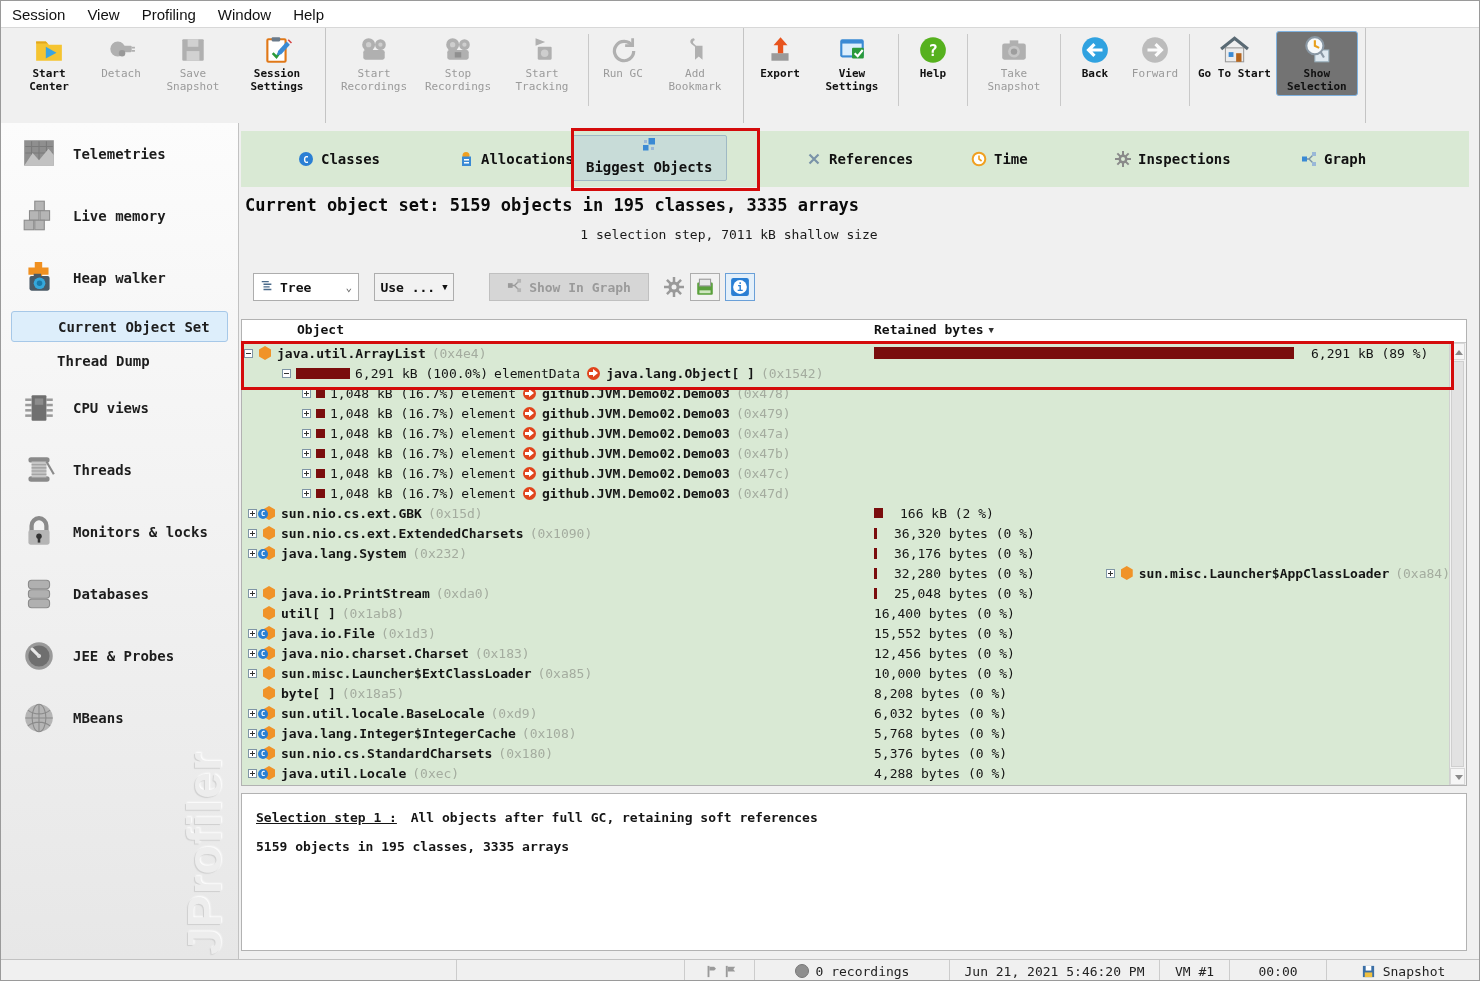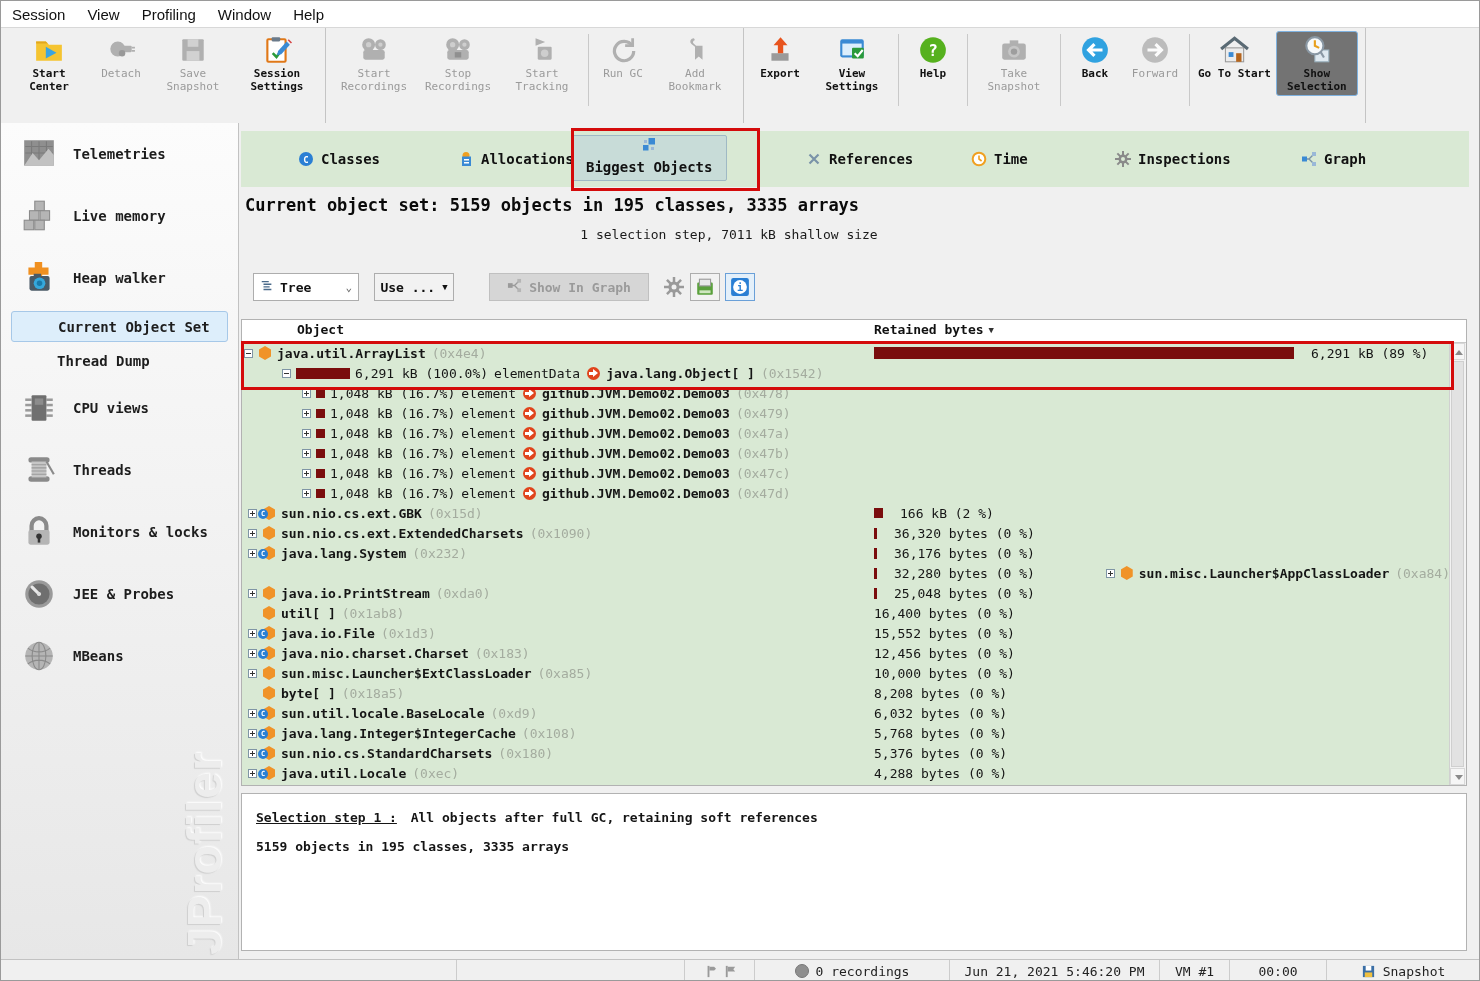--- a/index.html
+++ b/index.html
@@ -343,20 +343,28 @@
       <div class="side-item">
          <span class="side-icon"><svg viewBox="0 0 34 34">
             <path d="M10 16v-5a7 7 0 0 1 14 0v5" fill="none" stroke="#8a8a8a" stroke-width="4"></path>
             <rect x="7" y="15" width="20" height="14" rx="2" fill="#b5b5b5"></rect>
             <circle cx="17" cy="21" r="2.6" fill="#333"></circle>
             <rect x="15.8" y="22" width="2.4" height="5" fill="#333"></rect>
           </svg></span>
          <span>Monitors &amp; locks</span>
        </div>
       <div class="side-item">
+         <span class="side-icon"><svg viewBox="0 0 34 34" fill="#b0b0b0" stroke="#8a8a8a">
+            <rect x="7" y="4" width="20" height="8" rx="3"></rect>
+            <rect x="7" y="13" width="20" height="8" rx="3"></rect>
+            <rect x="7" y="22" width="20" height="8" rx="3"></rect>
+          </svg></span>
+         <span>Databases</span>
+       </div>
+      <div class="side-item">
          <span class="side-icon"><svg viewBox="0 0 34 34">
             <circle cx="17" cy="17" r="13" fill="#9a9a9a"></circle>
             <circle cx="17" cy="17" r="10" fill="#6f6f6f"></circle>
             <path d="M17 17l-6.5-6.5" stroke="#e8e8e8" stroke-width="3" stroke-linecap="round"></path>
             <circle cx="17" cy="17" r="2" fill="#ddd"></circle>
           </svg></span>
          <span>JEE &amp; Probes</span>
        </div>
       <div class="side-item">
          <span class="side-icon"><svg viewBox="0 0 34 34">

